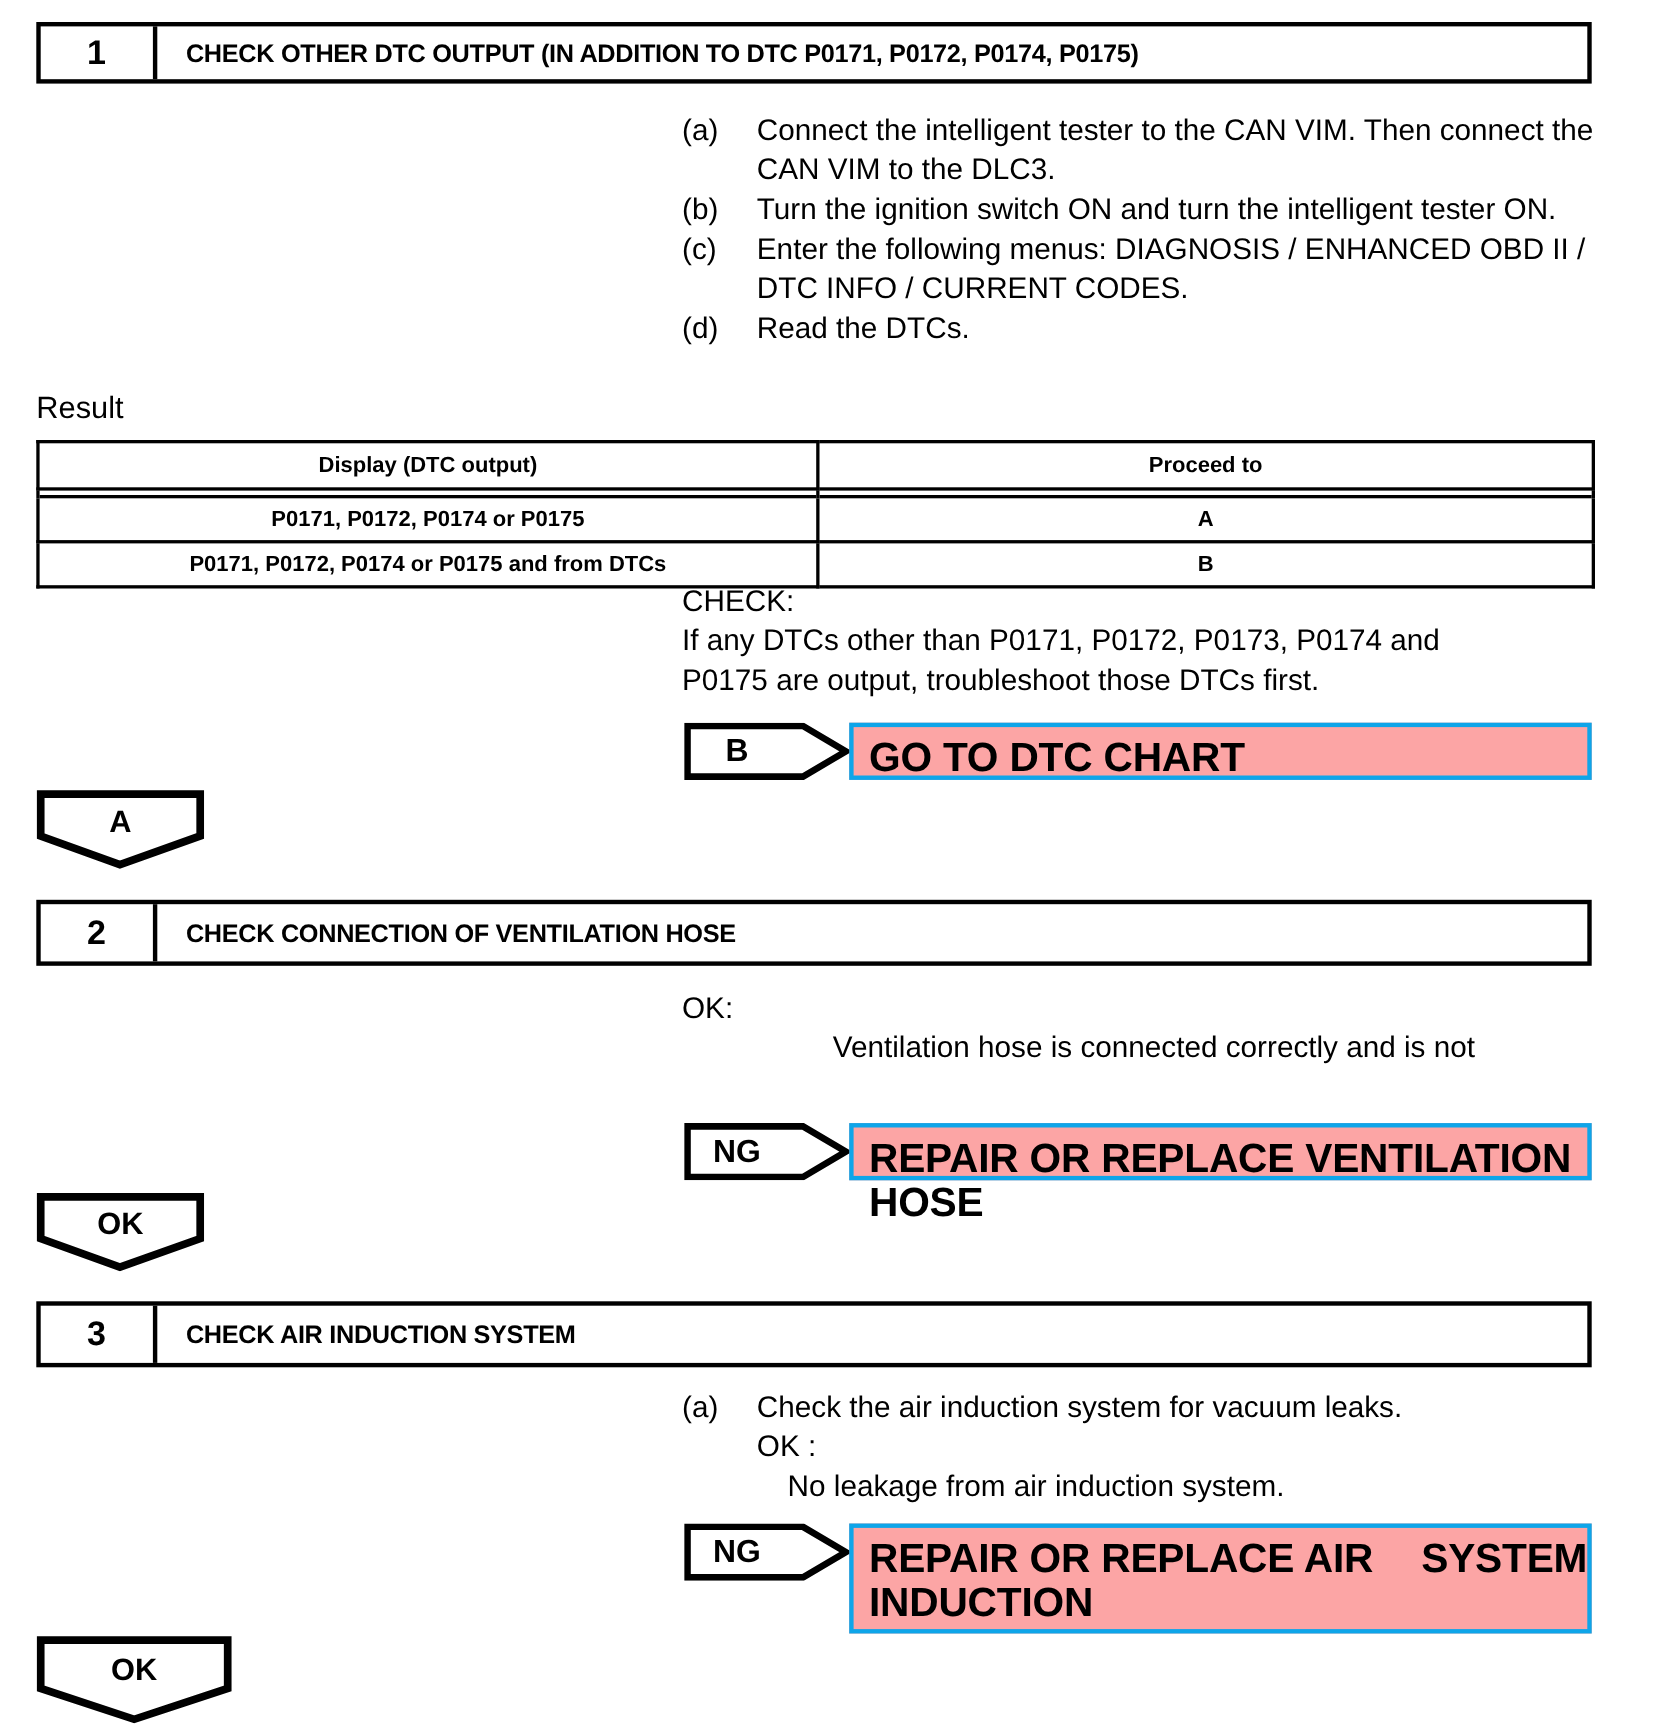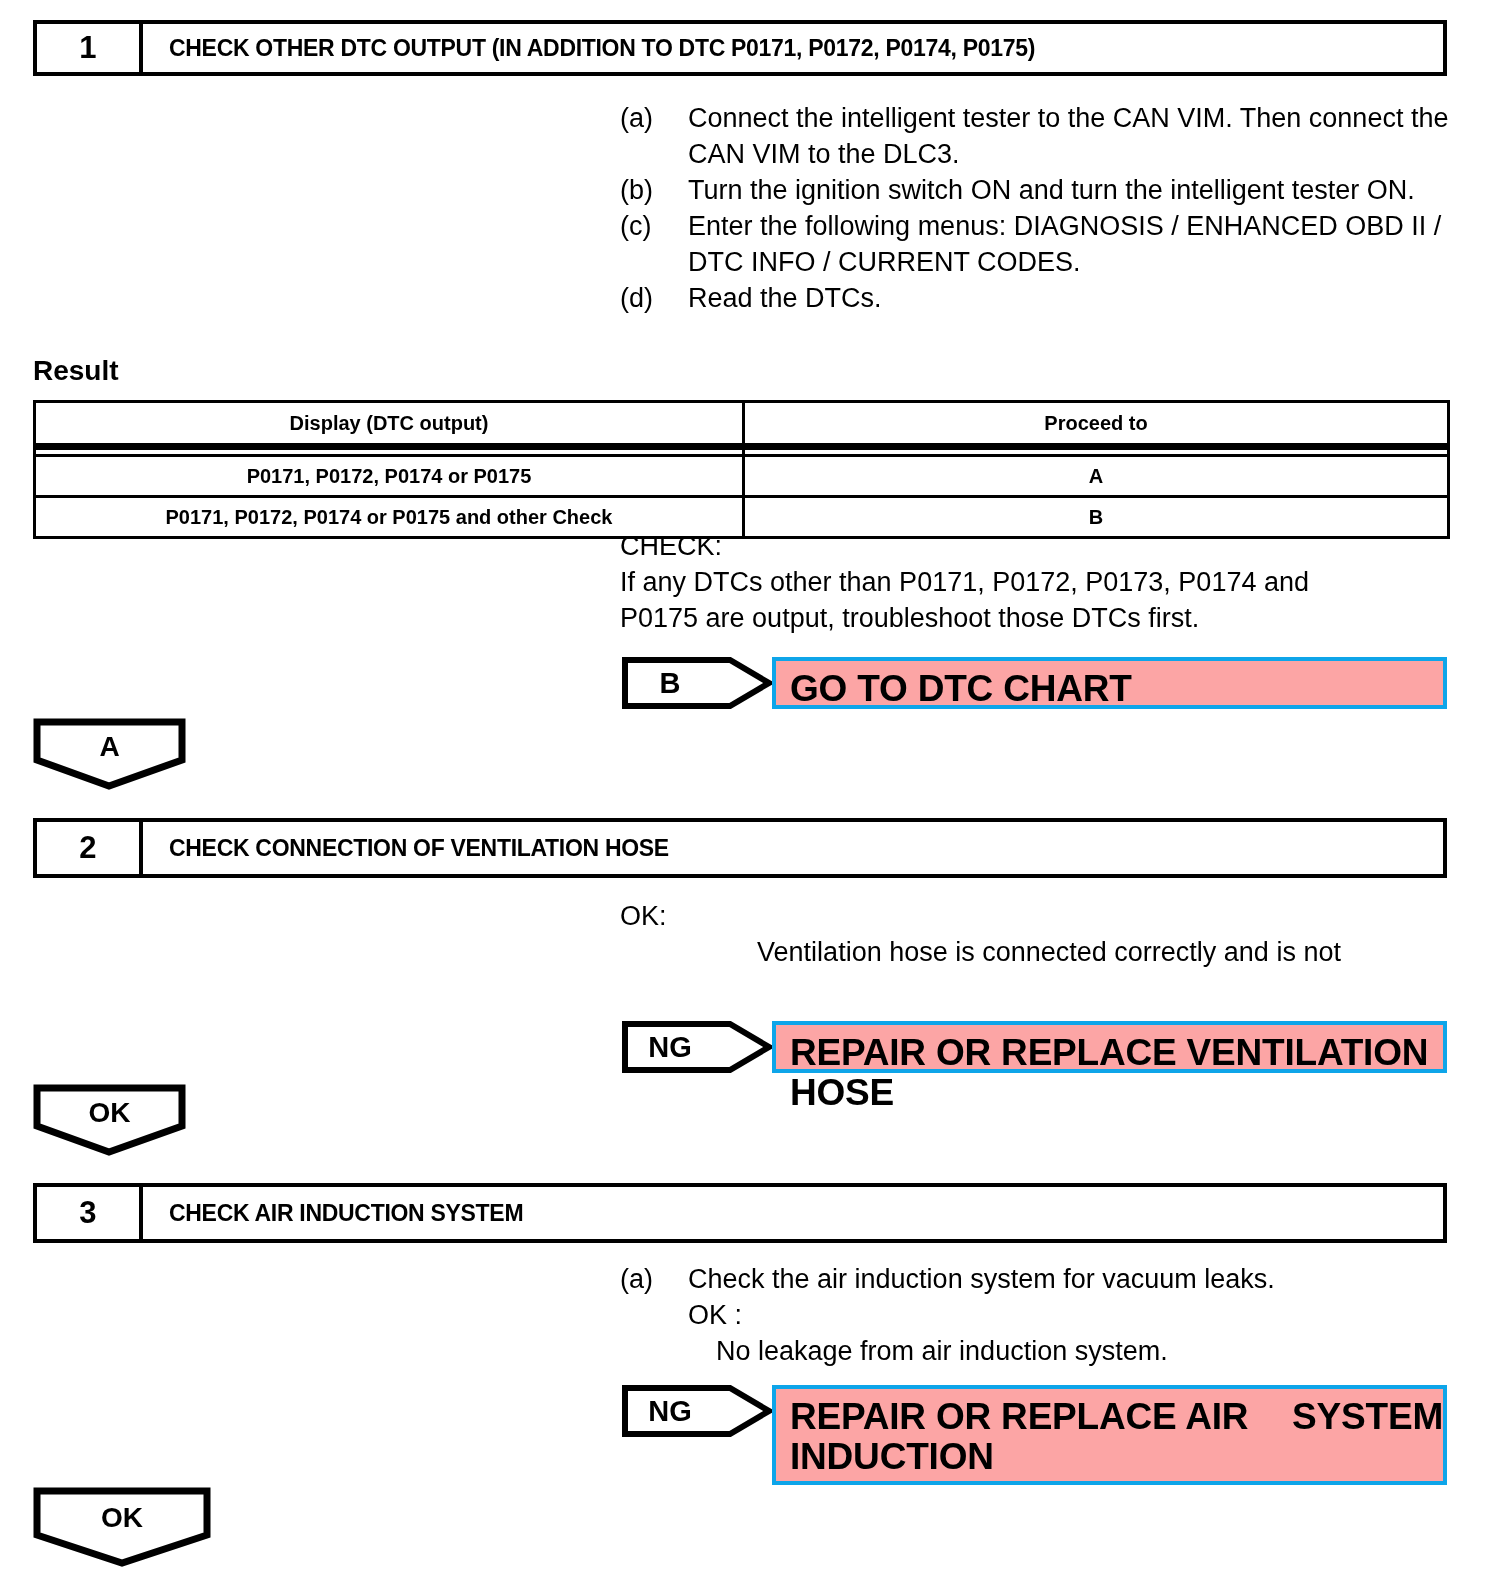--- a/index.html
+++ b/index.html
@@ -79,21 +79,21 @@
     line-height: 36px;
   }
   .bold-text {
     font-weight: normal;
   }
 
   
   .result-label {
     position: absolute;
     font-size: 28px;
-    font-weight: bold;
+    font-weight: normal;
   }
 
   
   .result-table {
     position: absolute;
     box-sizing: border-box;
     border-collapse: collapse;
     background: #fff;
   }
   .result-table table {
@@ -104,21 +104,21 @@
   .result-table th,
   .result-table td {
     border: 3px solid #000;
     text-align: center;
     font-size: 20px;
     font-weight: bold;
     height: 38px;
     padding: 0;
   }
   .result-table thead th {
-    border-bottom: 7px solid #000000;
+    border-bottom: 3px solid #000000;
     height: 40px;
   }
   .result-table .spacer-row td {
     height: 4px;
     border-left: 3px solid #000;
     border-right: 3px solid #000;
     border-top: none;
     border-bottom: none;
   }
 
@@ -233,21 +233,21 @@
       <tbody>
         <tr class="spacer-row">
           <td></td>
           <td></td>
         </tr>
         <tr>
           <td>P0171, P0172, P0174 or P0175</td>
           <td>A</td>
         </tr>
         <tr>
-          <td>P0171, P0172, P0174 or P0175 and other Check</td>
+          <td>P0171, P0172, P0174 or P0175 and from DTCs</td>
           <td>B</td>
         </tr>
       </tbody>
     </table>
   </div>
 
   <div class="plain-text" style="left:620px; top:528px; width:830px;">
     <div>CHECK:</div>
     <div>If any DTCs other than P0171, P0172, P0173, P0174 and</div>
     <div>P0175 are output, troubleshoot those DTCs first.</div>

